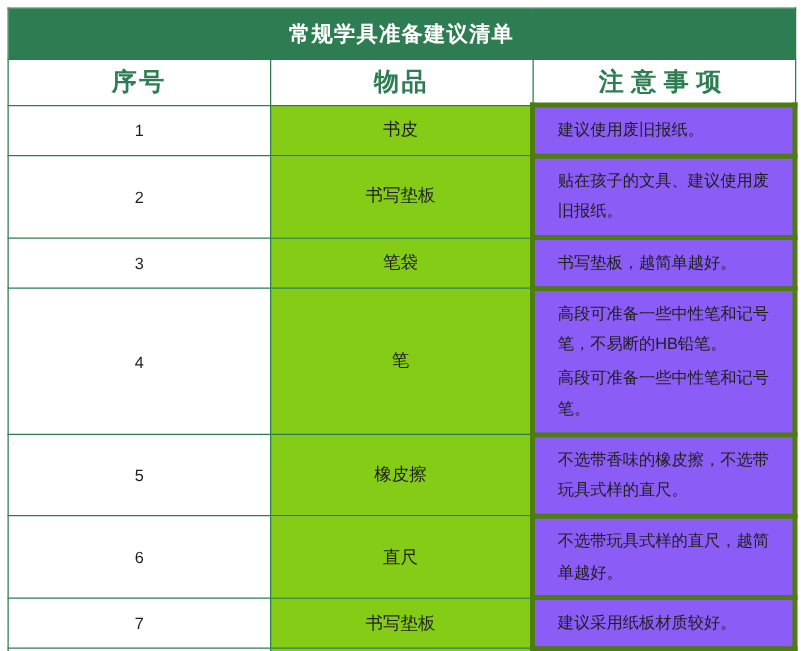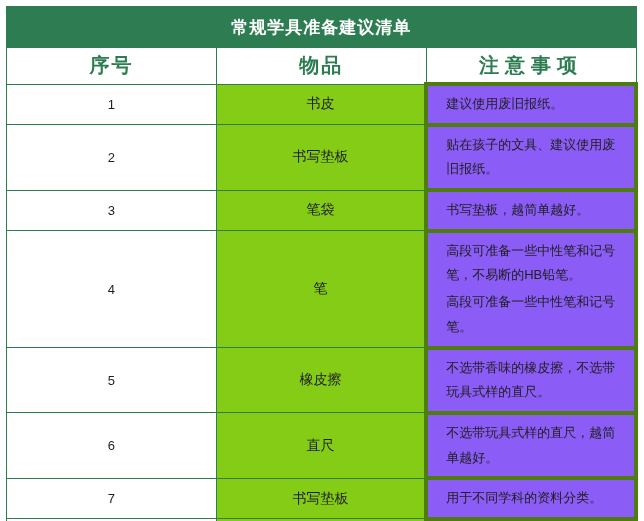--- a/index.html
+++ b/index.html
@@ -140,21 +140,21 @@
         <td class="item">直尺</td>
         <td class="note">
           <span class="note-line">不选带玩具式样的直尺，越简单越好。</span>
         </td>
       </tr>
 
       <tr class="body-row">
         <td class="idx">7</td>
         <td class="item">书写垫板</td>
         <td class="note">
-          <span class="note-line">用于不同学科的资料分类。</span>
+          <span class="note-line">建议采用纸板材质较好。</span>
         </td>
       </tr>
 
       <tr class="body-row">
         <td class="idx">8</td>
         <td class="item">文件袋</td>
         <td class="note">
           <span class="note-line">大小不同的文件袋各数个，用于不同学科的资料分类。</span>
         </td>
       </tr>

